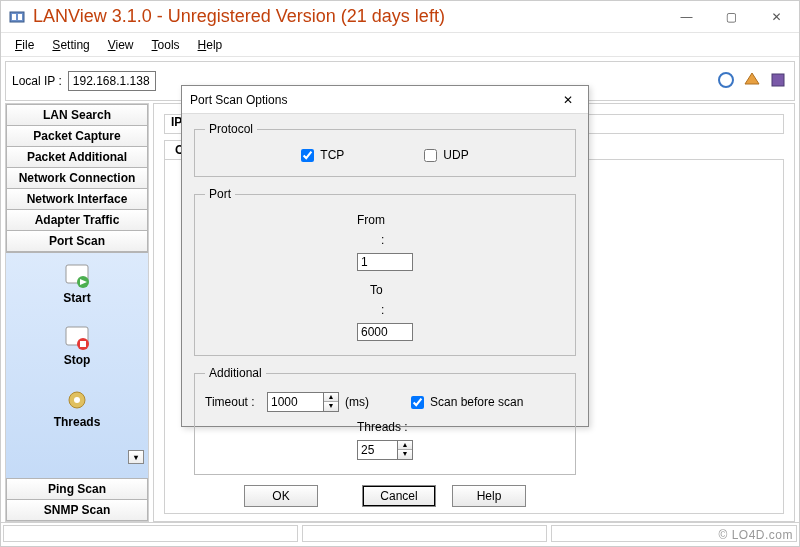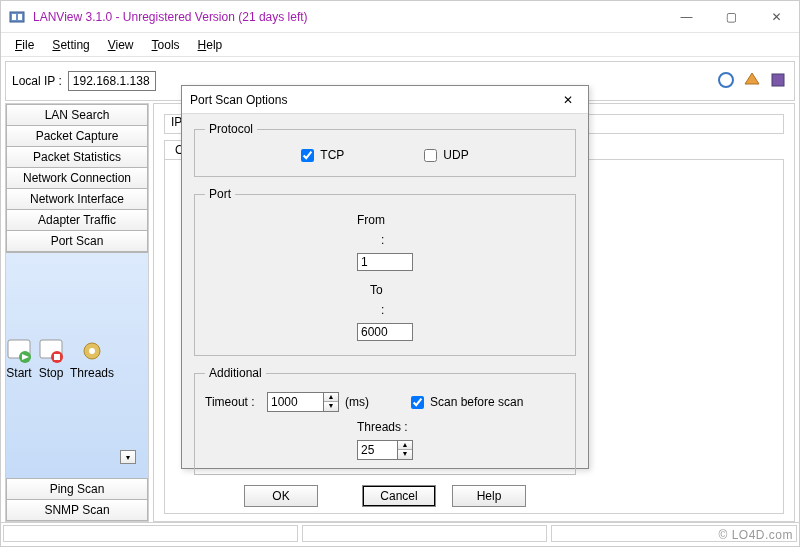--- a/index.html
+++ b/index.html
@@ -1,47 +1,47 @@
 <!DOCTYPE html>
 <html><head>
 <meta charset="utf-8">
 <style>
 * { box-sizing: border-box; margin: 0; padding: 0; }
 body { font-family: "Segoe UI", Tahoma, sans-serif; font-size: 12px; background: #fff; overflow: hidden; }
 .window { width: 800px; height: 547px; background: #fff; position: relative; border: 1px solid #ccc; }
 .titlebar { height: 32px; display: flex; align-items: center; padding: 0 0 0 8px; background: #fff; border-bottom: 1px solid #e5e5e5; }
 .titlebar .app-icon { width: 16px; height: 16px; margin-right: 8px; display: flex; align-items: center; justify-content: center; }
-.titlebar .title { flex: 1; color: #a21caf; font-size: 12px; }
+.titlebar .title { flex: 1; color: #c2410c; font-size: 18px; }
 .win-controls { display: flex; height: 100%; }
 .win-btn { width: 45px; height: 32px; display: flex; align-items: center; justify-content: center; color: #555; cursor: pointer; }
 .menubar { height: 24px; display: flex; align-items: center; padding: 0 6px; gap: 2px; border-bottom: 1px solid #e5e5e5; }
 .menu-item { padding: 2px 8px; cursor: pointer; }
 .menu-item u { text-decoration: underline; }
 .toolbar-row { height: 40px; border: 1px solid #d0d0d0; margin: 4px 4px 2px 4px; display: flex; align-items: center; padding: 4px 6px; gap: 6px; background: #fff; }
 .toolbar-row .label { font-size: 12px; }
 .toolbar-row input { font-size: 12px; padding: 2px 4px; border: 1px solid #7a7a7a; width: 88px; background: #fff; }
-.content { display: flex; height: calc(100% - 32px - 24px - 48px - 22px); }
+.content { display: flex; height: calc(100% - 32px - 24px - 48px - 22px); font-weight: bold; }
 .sidebar { width: 144px; border: 1px solid #d0d0d0; margin: 0 0 0 4px; background: #fff; display: flex; flex-direction: column; }
 .side-btn { border: 1px solid #b5b5b5; background: linear-gradient(#fff, #f0f0f0); padding: 3px 4px; font-size: 12px; text-align: center; cursor: pointer; margin: 0; }
 .side-btn + .side-btn { border-top: none; }
-.side-panel { flex: 1; background: linear-gradient(#dceafc, #c5dbf7); border-top: 1px solid #b5b5b5; display: flex; align-items: center; padding: 10px 0; gap: 6px; overflow: hidden; }
+.side-panel { flex: 1; background: linear-gradient(#dceafc, #c5dbf7); border-top: 1px solid #b5b5b5; display: flex; flex-direction: column; align-items: center; padding: 10px 0; gap: 6px; overflow: hidden; }
 .side-action { display: flex; flex-direction: column; align-items: center; gap: 2px; font-size: 12px; cursor: pointer; margin-bottom: 14px; }
 .side-action .ico { width: 26px; height: 26px; }
 .side-more { align-self: flex-end; margin: auto 4px 4px 0; width: 16px; height: 14px; border: 1px solid #888; background: linear-gradient(#fff,#eee); display:flex; align-items:center; justify-content:center; font-size:8px; }
 .main { flex: 1; margin: 0 4px 0 4px; border: 1px solid #d0d0d0; background: #fff; position: relative; padding: 10px; }
 .main .inner-panel { border: 1px solid #d0d0d0; height: 20px; margin-bottom: 6px; }
 .main .tab-row { display:flex; }
 .main .tab { border: 1px solid #d0d0d0; border-bottom:none; padding:2px 10px; font-size:12px; background:#fff; }
 .main .tab-body { border:1px solid #d0d0d0; height: 100%; }
 .statusbar { height: 22px; border-top: 1px solid #d0d0d0; display:flex; }
 .status-seg { border:1px solid #d0d0d0; margin: 2px; flex:1; }
 .status-seg:first-child { flex: 1.2; }
 
 
-.dialog { position: absolute; left: 180px; top: 84px; width: 408px; height: 384px; background: #f0f0f0; border: 1px solid #888; box-shadow: 2px 2px 6px rgba(0,0,0,0.15); }
+.dialog { position: absolute; left: 180px; top: 84px; width: 408px; height: 342px; background: #f0f0f0; border: 1px solid #888; box-shadow: 2px 2px 6px rgba(0,0,0,0.15); }
 .dlg-title { height: 28px; background: #fff; display:flex; align-items:center; padding: 0 8px; border-bottom: 1px solid #ddd; }
 .dlg-title .t { flex:1; font-size:12px; }
 .dlg-close { width: 24px; text-align:center; cursor:pointer; }
 .dlg-body { padding: 8px 12px 8px 12px; }
 fieldset.group { border: 1px solid #bbb; padding: 12px 10px 14px 10px; margin-bottom: 10px; }
 fieldset.group legend { font-size:12px; padding: 0 4px; }
 .row { display:flex; align-items:center; gap: 6px; font-size:12px; margin-bottom: 8px; }
 .row:last-child { margin-bottom: 0; flex-direction: column; }
 .row .lbl { width: 56px; }
 .row .colon { width: 8px; }
@@ -101,21 +101,21 @@
         </svg></span>
     <span><svg width="20" height="20">
           <rect x="4" y="4" width="12" height="12" fill="#7a5aa8" stroke="#4b3a70"></rect>
         </svg></span>
   </div>
 
   <div class="content">
     <div class="sidebar">
       <div class="side-btn">LAN Search</div>
       <div class="side-btn">Packet Capture</div>
-      <div class="side-btn">Packet Statistics</div>
+      <div class="side-btn">Packet Additional</div>
       <div class="side-btn">Network Connection</div>
       <div class="side-btn">Network Interface</div>
       <div class="side-btn">Adapter Traffic</div>
       <div class="side-btn">Port Scan</div>
 
       <div class="side-panel">
         <div class="side-action">
           <span class="ico">
             <svg width="26" height="26">
                 <rect x="2" y="2" width="22" height="18" rx="2" fill="#fff" stroke="#999"></rect>

